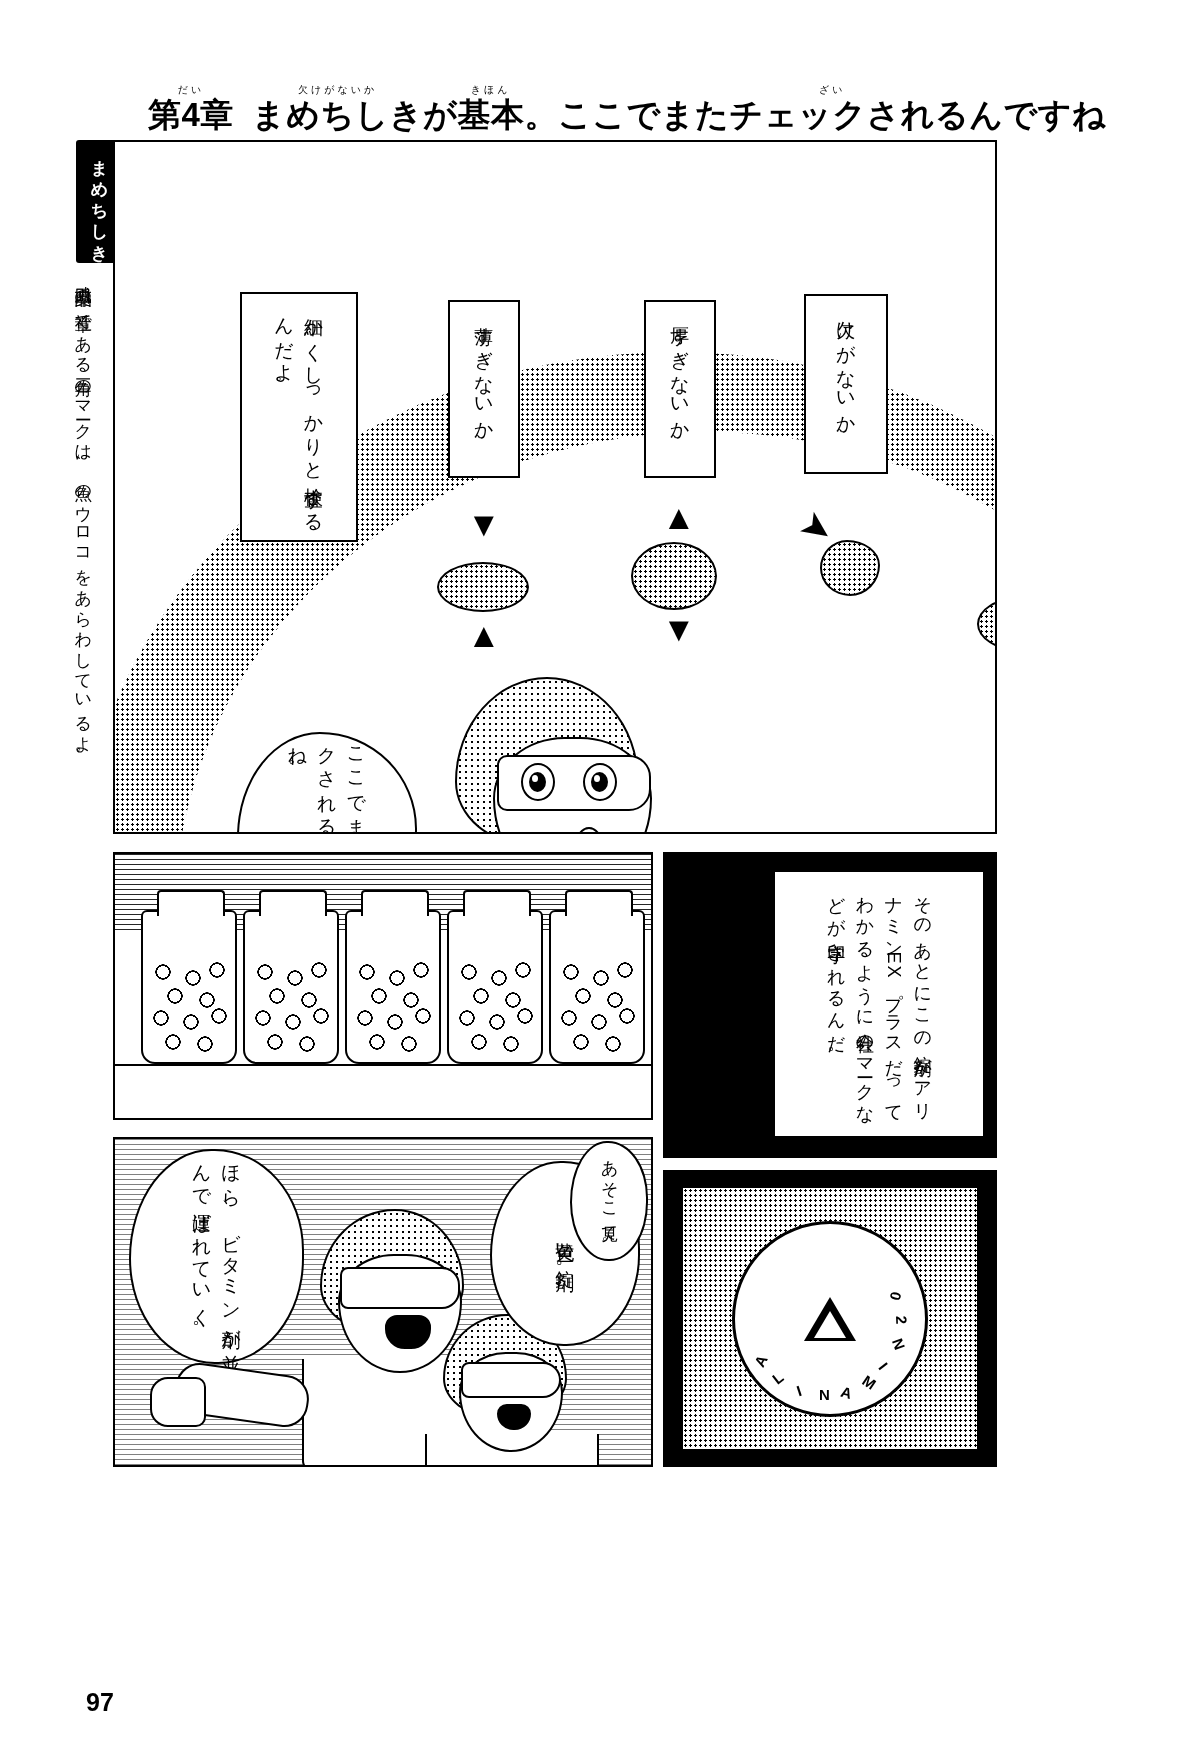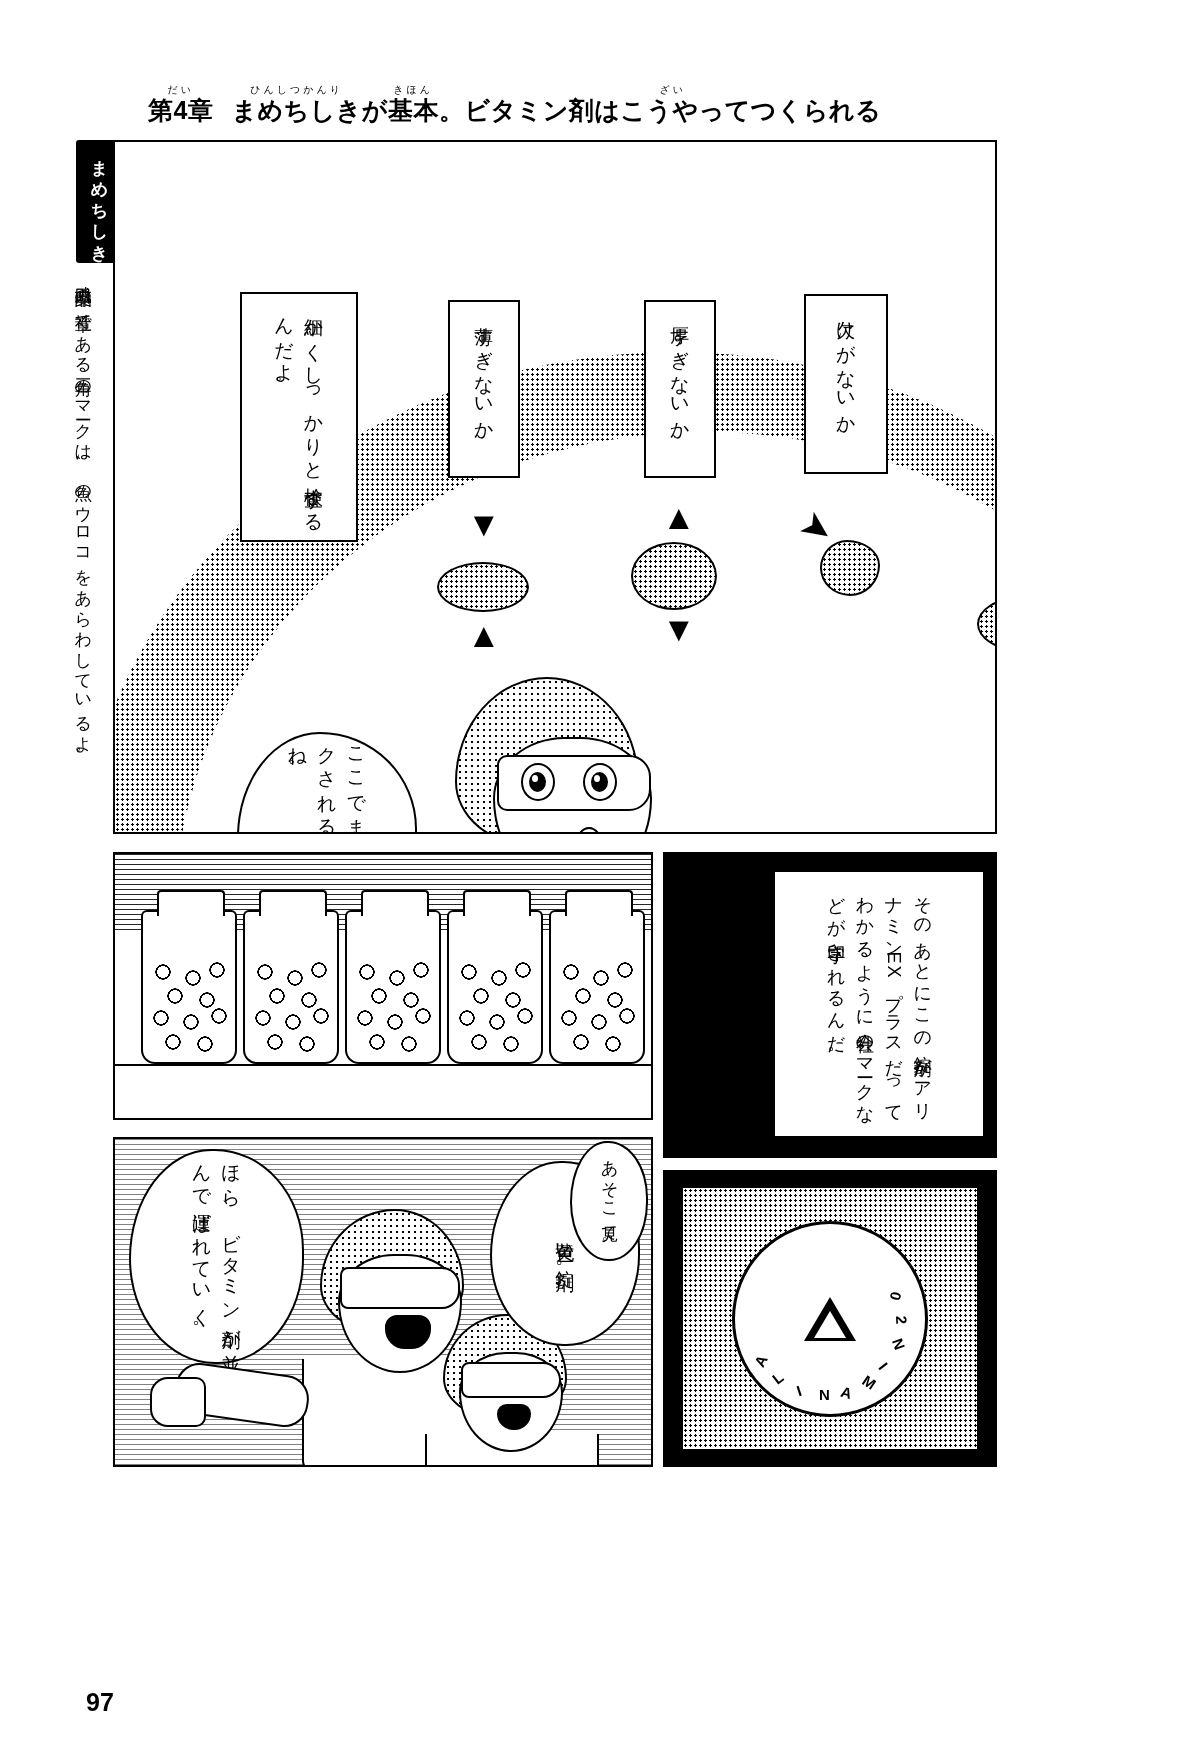--- a/index.html
+++ b/index.html
@@ -34,21 +34,21 @@
     line-height: 1;
   }
   .ruby-word .rt {
     font-size: 10px;
     font-weight: normal;
     letter-spacing: 3px;
     margin-bottom: 2px;
     height: 11px;
   }
   .ruby-word .rb {
-    font-size: 25px;
+    font-size: 33px;
   }
   .chapter-gap { width: 18px; }
 
   
   .side-note {
     position: absolute;
     left: 62px;
     top: 140px;
     width: 56px;
     height: 800px;
@@ -450,30 +450,30 @@
 </head>
 <body>
 
 <div class="chapter-head">
   <span class="ruby-word">
     <span class="rt">だい</span>
     <span class="rb">第4章</span>
   </span>
   <span class="chapter-gap"></span>
   <span class="ruby-word">
-    <span class="rt">ひんしつかんり</span>
+    <span class="rt">欠けがないか</span>
     <span class="rb">まめちしき</span>
   </span>
   <span class="ruby-word">
     <span class="rt">きほん</span>
     <span class="rb">が基本。</span>
   </span>
   <span class="ruby-word">
     <span class="rt">ざい</span>
-    <span class="rb">ビタミン剤はこうやってつくられる</span>
+    <span class="rb">ここでまたチェックされるんですね</span>
   </span>
 </div>
 
 <div class="side-note">
   <div class="side-tag">まめちしき</div>
   <div class="side-text">武田薬品の社章である三角のマークは、魚のウロコをあらわしているよ。</div>
 </div>
 
 <div class="panel" id="panel-top">
   <div class="tone-sweep tone"></div>

